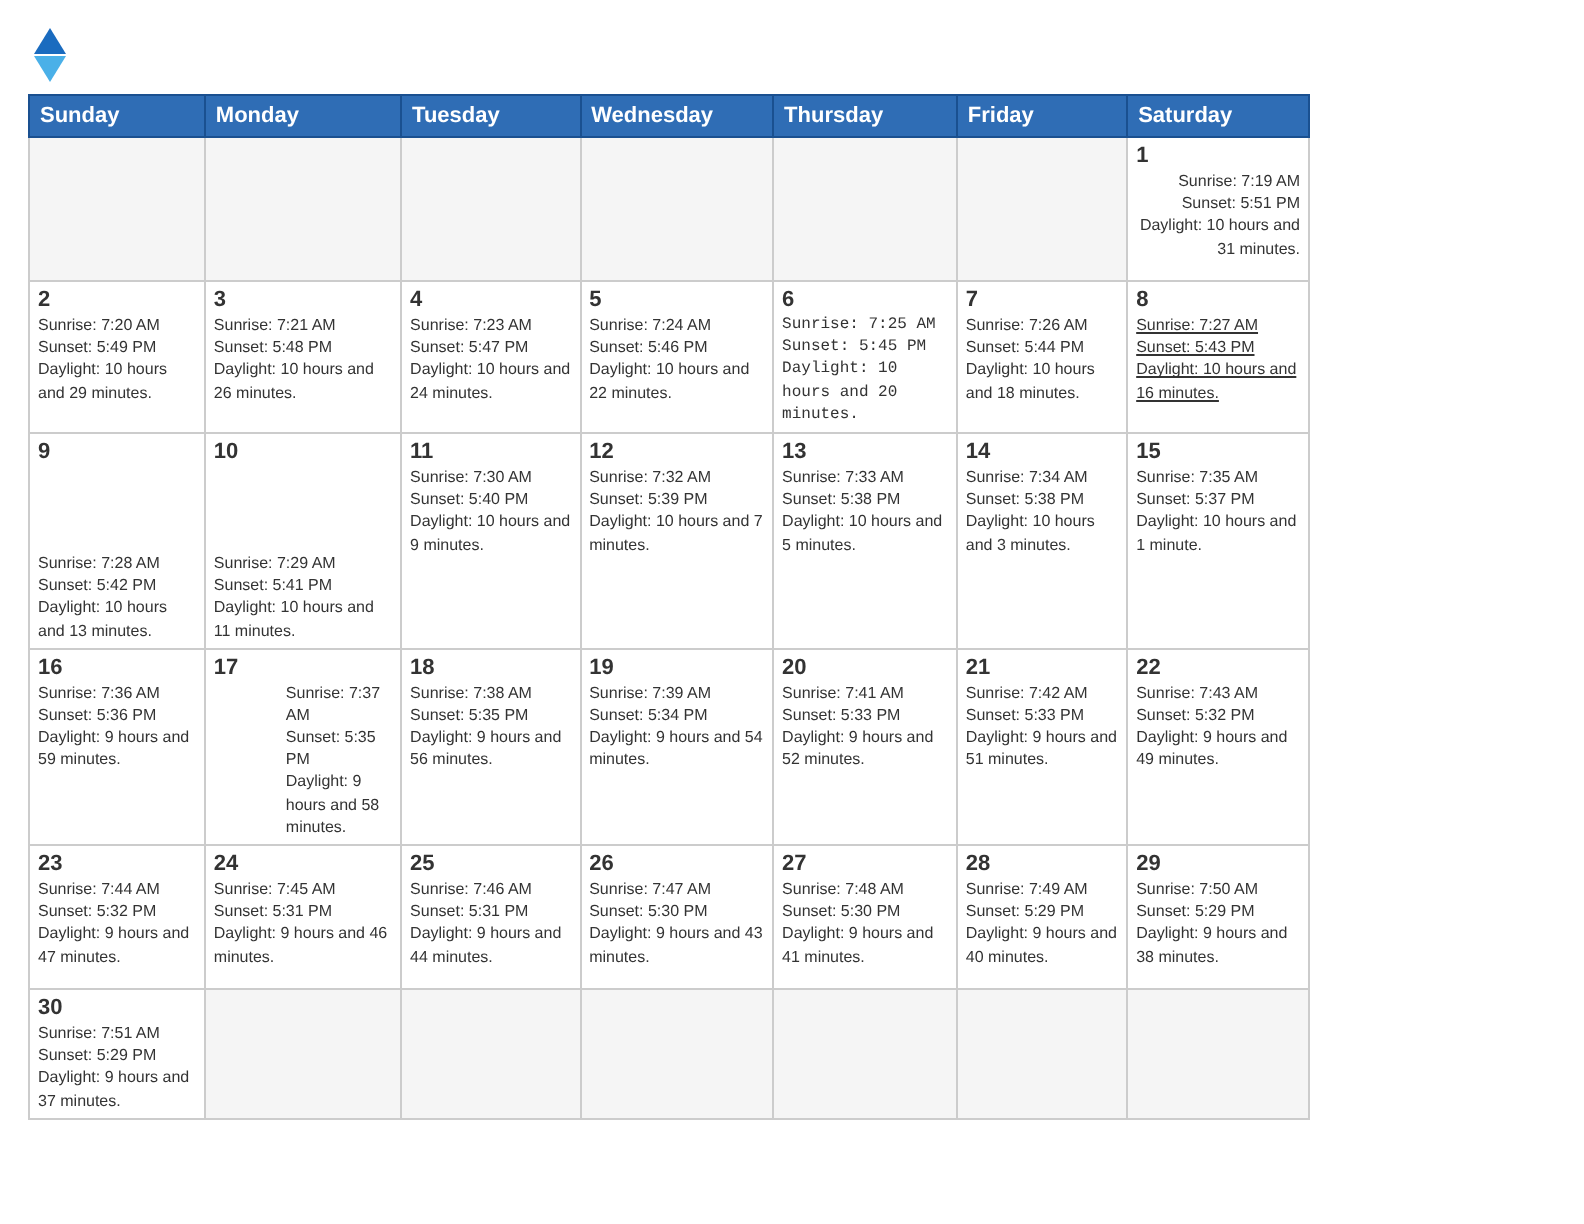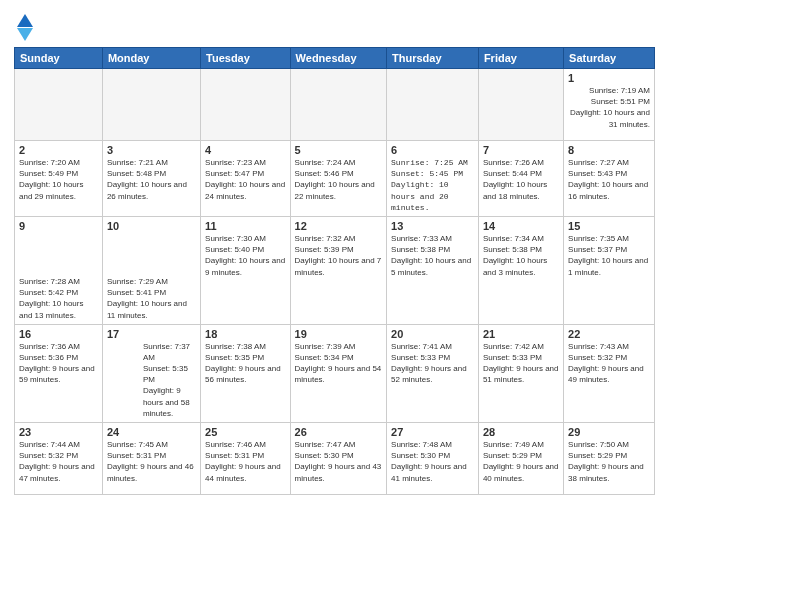--- a/index.html
+++ b/index.html
@@ -176,21 +176,21 @@
 Daylight: 10 hours and 20 minutes.</div>
           </td>
           <td>
             <span class="day-num">7</span>
             <div class="day-info" style="white-space: pre-line;">Sunrise: 7:26 AM
 Sunset: 5:44 PM
 Daylight: 10 hours and 18 minutes.</div>
           </td>
           <td>
             <span class="day-num">8</span>
-            <div class="day-info" style="white-space: pre-line;">Sunrise: 7:27 AM
+            <div class="day-info" style="white-space: pre-line; text-decoration: underline;">Sunrise: 7:27 AM
 Sunset: 5:43 PM
 Daylight: 10 hours and 16 minutes.</div>
           </td>
         </tr>
         <tr>
           <td>
             <span class="day-num">9</span>
             <div class="day-info" style="white-space: pre-line; margin-top: 44px;">Sunrise: 7:28 AM
 Sunset: 5:42 PM
 Daylight: 10 hours and 13 minutes.</div>
@@ -312,16 +312,30 @@
             <div class="day-info" style="white-space: pre-line;">Sunrise: 7:49 AM
 Sunset: 5:29 PM
 Daylight: 9 hours and 40 minutes.</div>
           </td>
           <td>
             <span class="day-num">29</span>
             <div class="day-info" style="white-space: pre-line;">Sunrise: 7:50 AM
 Sunset: 5:29 PM
 Daylight: 9 hours and 38 minutes.</div>
           </td>
+        </tr>
+        <tr class="last-row">
+          <td>
+            <span class="day-num">30</span>
+            <div class="day-info" style="white-space: pre-line;">Sunrise: 7:51 AM
+Sunset: 5:29 PM
+Daylight: 9 hours and 37 minutes.</div>
+          </td>
+          <td class="empty-cell"></td>
+          <td class="empty-cell"></td>
+          <td class="empty-cell"></td>
+          <td class="empty-cell"></td>
+          <td class="empty-cell"></td>
+          <td class="empty-cell"></td>
         </tr>
       </tbody>
   </table>
 </div>
 
 </body></html>

